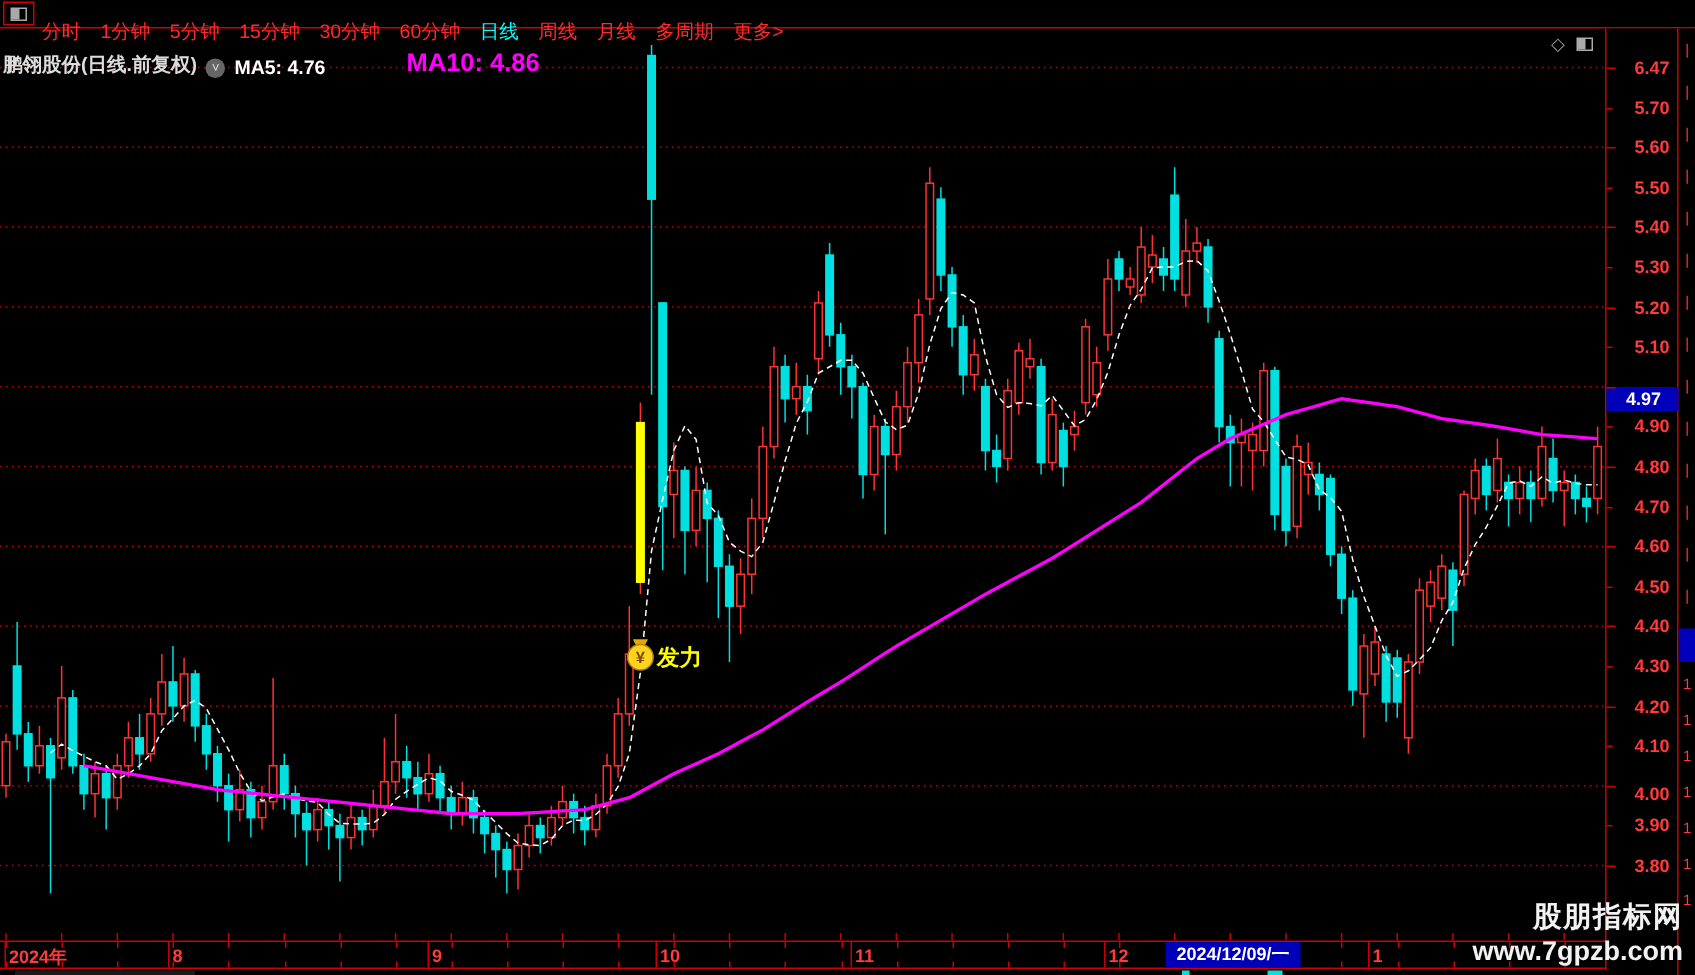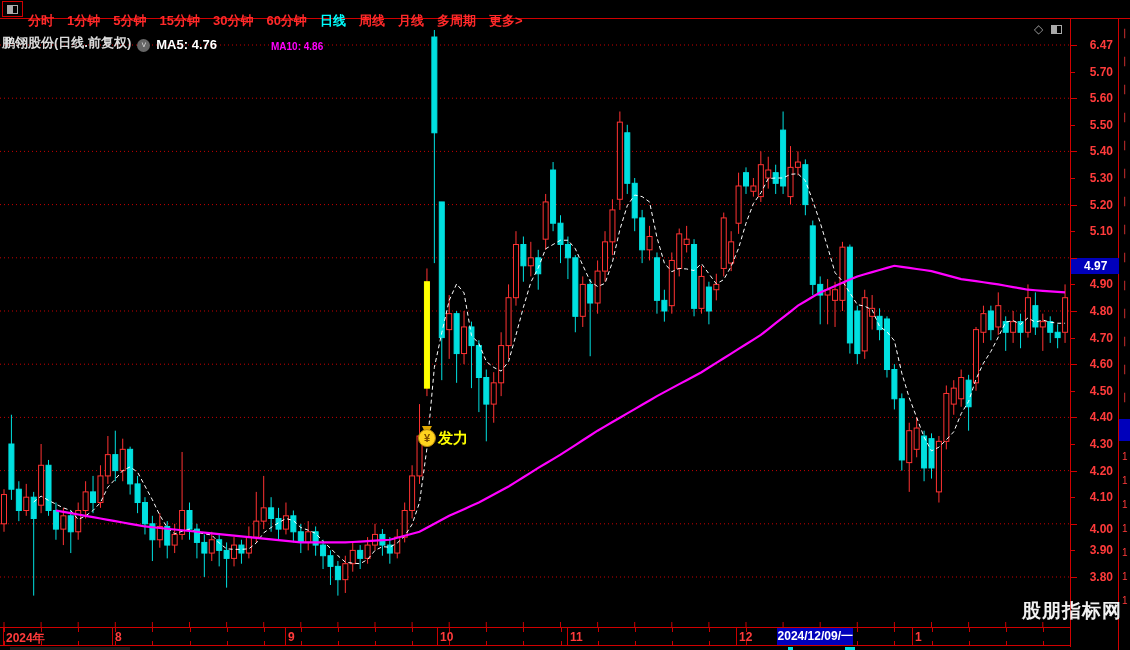--- a/index.html
+++ b/index.html
@@ -6,32 +6,32 @@
   html,body { width:1130px; height:650px; background:#000; overflow:hidden;
               font-family:"Liberation Sans","DejaVu Sans",sans-serif; }
   
   #topbar { position:absolute; left:0; top:0; width:1130px; height:19px;
             border-bottom:1px solid #d00000; background:#000; }
   #layout-box { position:absolute; left:2px; top:1px; width:21px; height:16px;
                 border:1px solid #d00000; display:flex; align-items:center; justify-content:center; }
   .half-icon { width:11px; height:9px; border:1px solid #aaa; position:relative; }
   .half-icon::after { content:""; position:absolute; left:0; top:0; width:5px; height:7px; background:#aaa; }
   #menu-left { position:absolute; left:28px; top:0; height:18px; display:flex; align-items:center; gap:13px; }
-  .menu-item { color:#ff2a2a; font-size:13px; font-weight:bold; white-space:nowrap; cursor:default;margin-top:24px; }
+  .menu-item { color:#ff2a2a; font-size:13px; font-weight:normal; white-space:nowrap; cursor:default;margin-top:24px; }
   .menu-item.active { color:#00ffff; }
   #menu-right { position:absolute; right:3px; top:0; height:18px; display:flex; align-items:center; gap:4px; }
   .rbtn { border:1px solid #d00000; color:#ff2a2a; font-size:13px; font-weight:bold;
           padding:0 5px; height:16px; line-height:15px; background:#000; white-space:nowrap; }
   
   #titlebar { position:absolute; left:2px; top:36px; height:16px; display:flex; align-items:flex-end; gap:6px; z-index:5; }
   #stock-title { color:#dcdcdc; font-size:13px; font-weight:bold; }
   #title-chevron { width:13px; height:13px; border-radius:50%; background:#666; color:#ddd;
                    font-size:9px; line-height:12px; text-align:center; }
   #ma5-label { color:#ffffff; font-size:13px; font-weight:bold; }
-  #ma10-label { color:#ff00ff; font-size:10px; font-weight:bold;padding-left:48px; }
+  #ma10-label { color:#ff00ff; font-size:17px; font-weight:bold;padding-left:48px; }
   #corner-icons { position:absolute; left:1034px; top:22px; display:flex; gap:8px; align-items:center; z-index:5; }
   .diamond { color:#999; font-size:12px; }
   
   #chart { position:absolute; left:0; top:30px; }
   .grid { stroke:#c80000; stroke-width:1; stroke-dasharray:1 3; }
   .ma5 { fill:none; stroke:#ffffff; stroke-width:1; stroke-dasharray:4 3; }
   .ma-magenta { fill:none; stroke:#ff00ff; stroke-width:2.2; }
   
   #yaxis { position:absolute; left:1070px; top:19px; width:48px; height:628px;
            border-left:1px solid #d00000; background:#000; z-index:4; }
@@ -498,21 +498,21 @@
     <div class="strip-one" style="top: 432px;">1</div>
     <div class="strip-one" style="top: 456px;">1</div>
     <div class="strip-one" style="top: 480px;">1</div>
     <div class="strip-one" style="top: 504px;">1</div>
     <div class="strip-one" style="top: 528px;">1</div>
     <div class="strip-one" style="top: 552px;">1</div>
     <div class="strip-one" style="top: 576px;">1</div>
   </div>
 
 <div id="xaxis">
-  <div id="date-highlight" style="left: 777px; width: 76px; text-align: right;">2024/12/09/一</div>
+  <div id="date-highlight" style="left: 777px; width: 90px;">2024/12/09/一</div>
 <div class="xlabel" style="left: 6px;">2024年</div>
     <div class="tick-month" style="left: 3px;"></div>
     <div class="xlabel" style="left: 115px;">8</div>
     <div class="tick-month" style="left: 112px;"></div>
     <div class="xlabel" style="left: 288px;">9</div>
     <div class="tick-month" style="left: 285px;"></div>
     <div class="xlabel" style="left: 440px;">10</div>
     <div class="tick-month" style="left: 437px;"></div>
     <div class="xlabel" style="left: 570px;">11</div>
     <div class="tick-month" style="left: 567px;"></div>
@@ -581,13 +581,14 @@
   </div>
 
 <div id="residue">
   <div class="residue-frag" style="left:845px;width:10px;background:#00e0e0;"></div>
   <div class="residue-frag" style="left:788px;width:5px;background:#00e0e0;"></div>
   <div class="residue-frag" style="left:10px;width:120px;background:#1a1a1a;"></div>
 </div>
 
 <div id="watermark">
   <div id="watermark-name">股朋指标网</div>
+  <div id="watermark-url">www.7gpzb.com</div>
 </div>
 
 </body></html>

